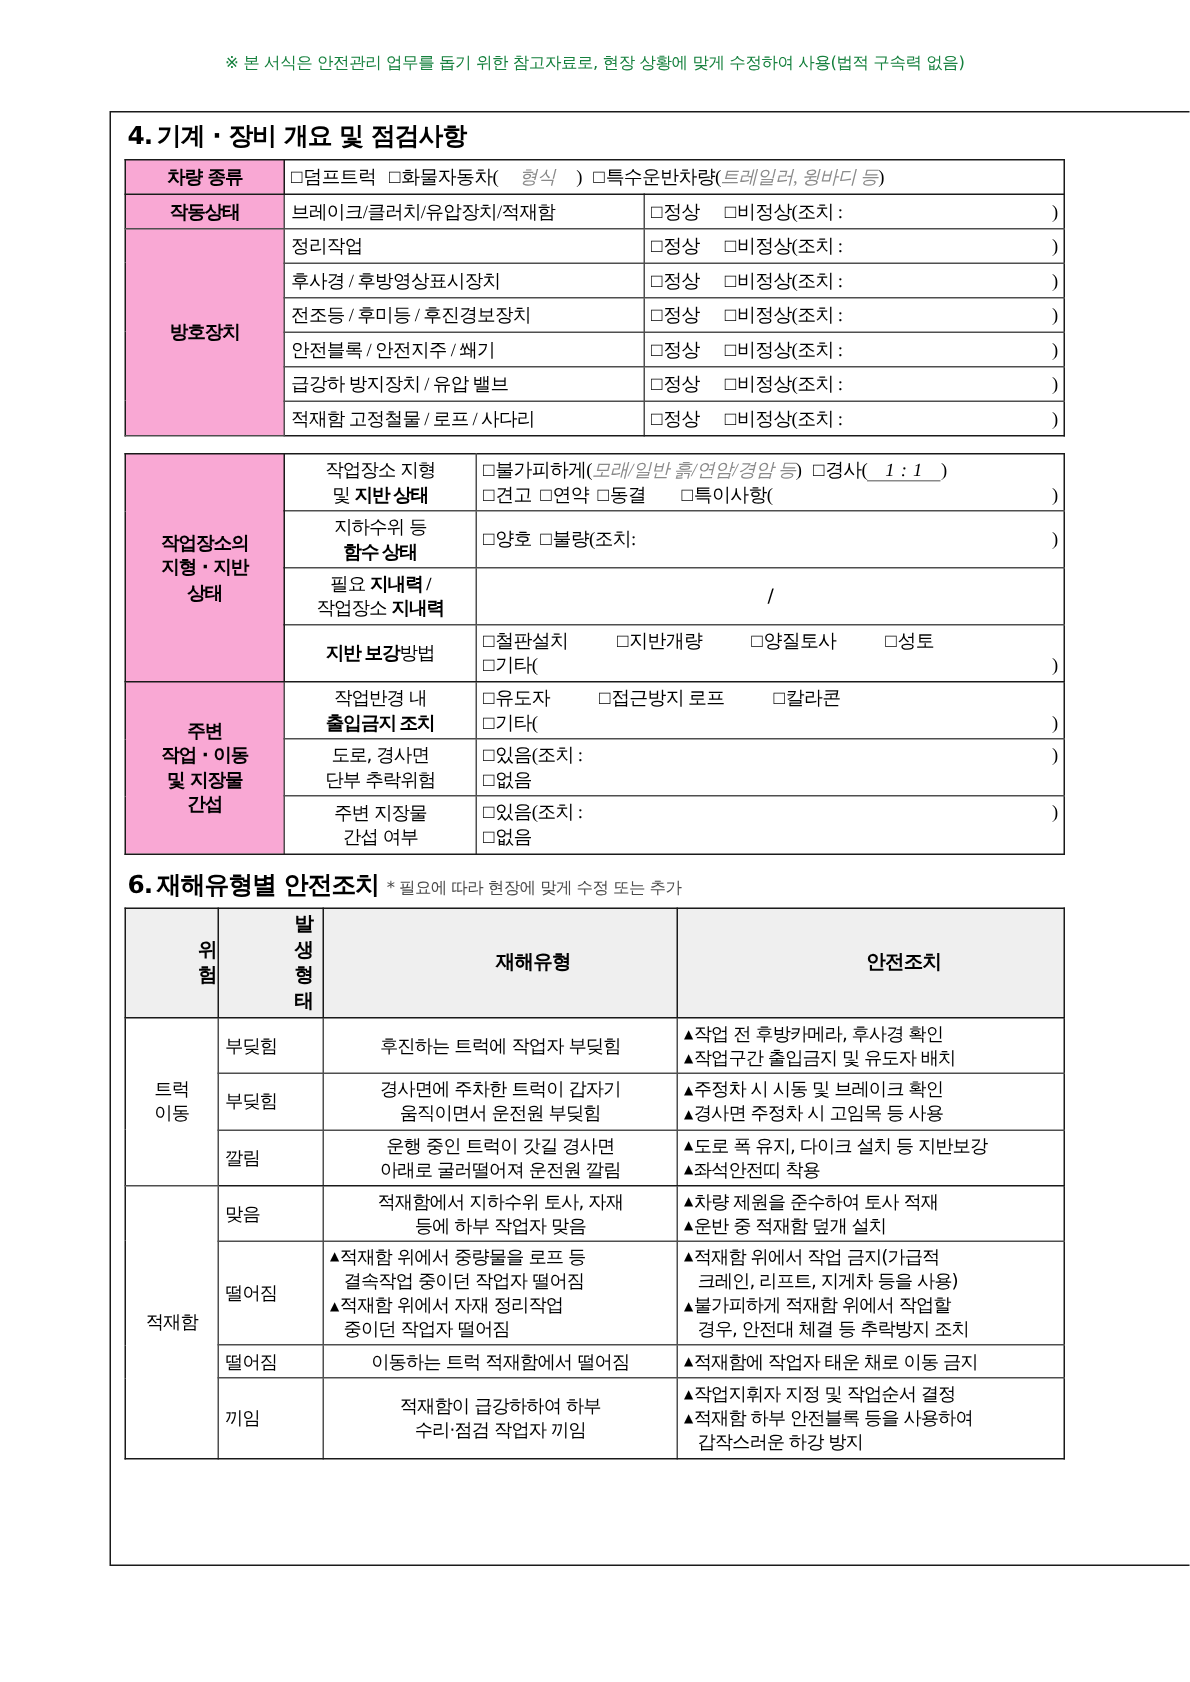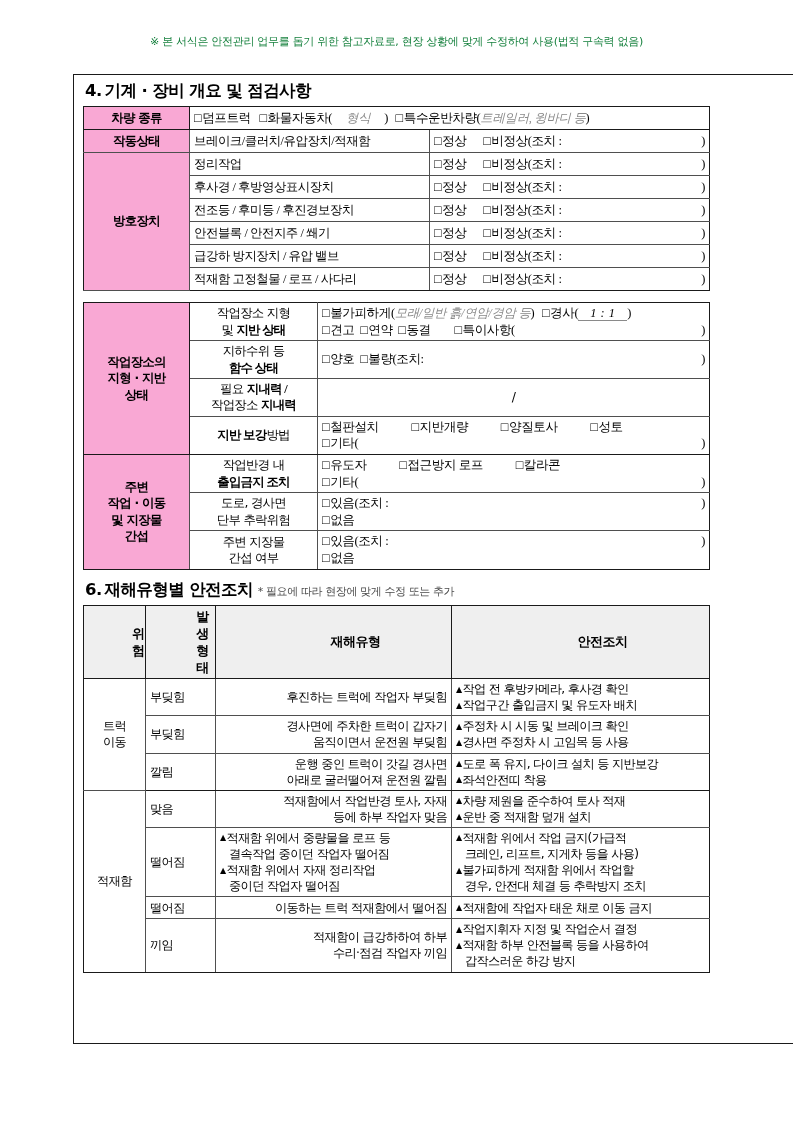--- a/index.html
+++ b/index.html
@@ -127,21 +127,21 @@
     letter-spacing: -0.5px;
     height: 26px;
     padding-left: 48px;
   }
   td.vcat {
     text-align: center;
     line-height: 1.3;
     letter-spacing: -0.6px;
   }
   td.type { text-align: left; letter-spacing: -0.6px; }
-  td.desc { text-align: right; line-height: 1.35; letter-spacing: -0.6px; }
+  td.desc { text-align: center; line-height: 1.35; letter-spacing: -0.6px; }
   td.desc.lft { text-align: left; }
   td.act { text-align: left; line-height: 1.35; letter-spacing: -0.65px; }
   .tri { font-size: 8px; vertical-align: 1.5px; margin-right: 1px; }
   .ind { display: block; padding-left: 9px; text-indent: -9px; }
   .ind2 { display: block; padding-left: 9px; }
 </style>
 </head>
 <body>
 
 <div class="page">
@@ -410,21 +410,21 @@
           <td class="act thickright thickbot">
             <span class="ind"><span class="tri">▲</span><span>도로 폭 유지, 다이크 설치 등 지반보강</span></span>
             <span class="ind"><span class="tri">▲</span><span>좌석안전띠 착용</span></span>
           </td>
         </tr>
 
         <tr>
           <td class="vcat thickleft thickbot" rowspan="4">적재함</td>
           <td class="type">맞음</td>
           <td class="desc">
-            <span>적재함에서 작업반경 토사, 자재</span><br>
+            <span>적재함에서 지하수위 토사, 자재</span><br>
             <span>등에 하부 작업자 맞음</span>
           </td>
           <td class="act thickright">
             <span class="ind"><span class="tri">▲</span><span>차량 제원을 준수하여 토사 적재</span></span>
             <span class="ind"><span class="tri">▲</span><span>운반 중 적재함 덮개 설치</span></span>
           </td>
         </tr>
         <tr>
           <td class="type">떨어짐</td>
           <td class="desc lft">

